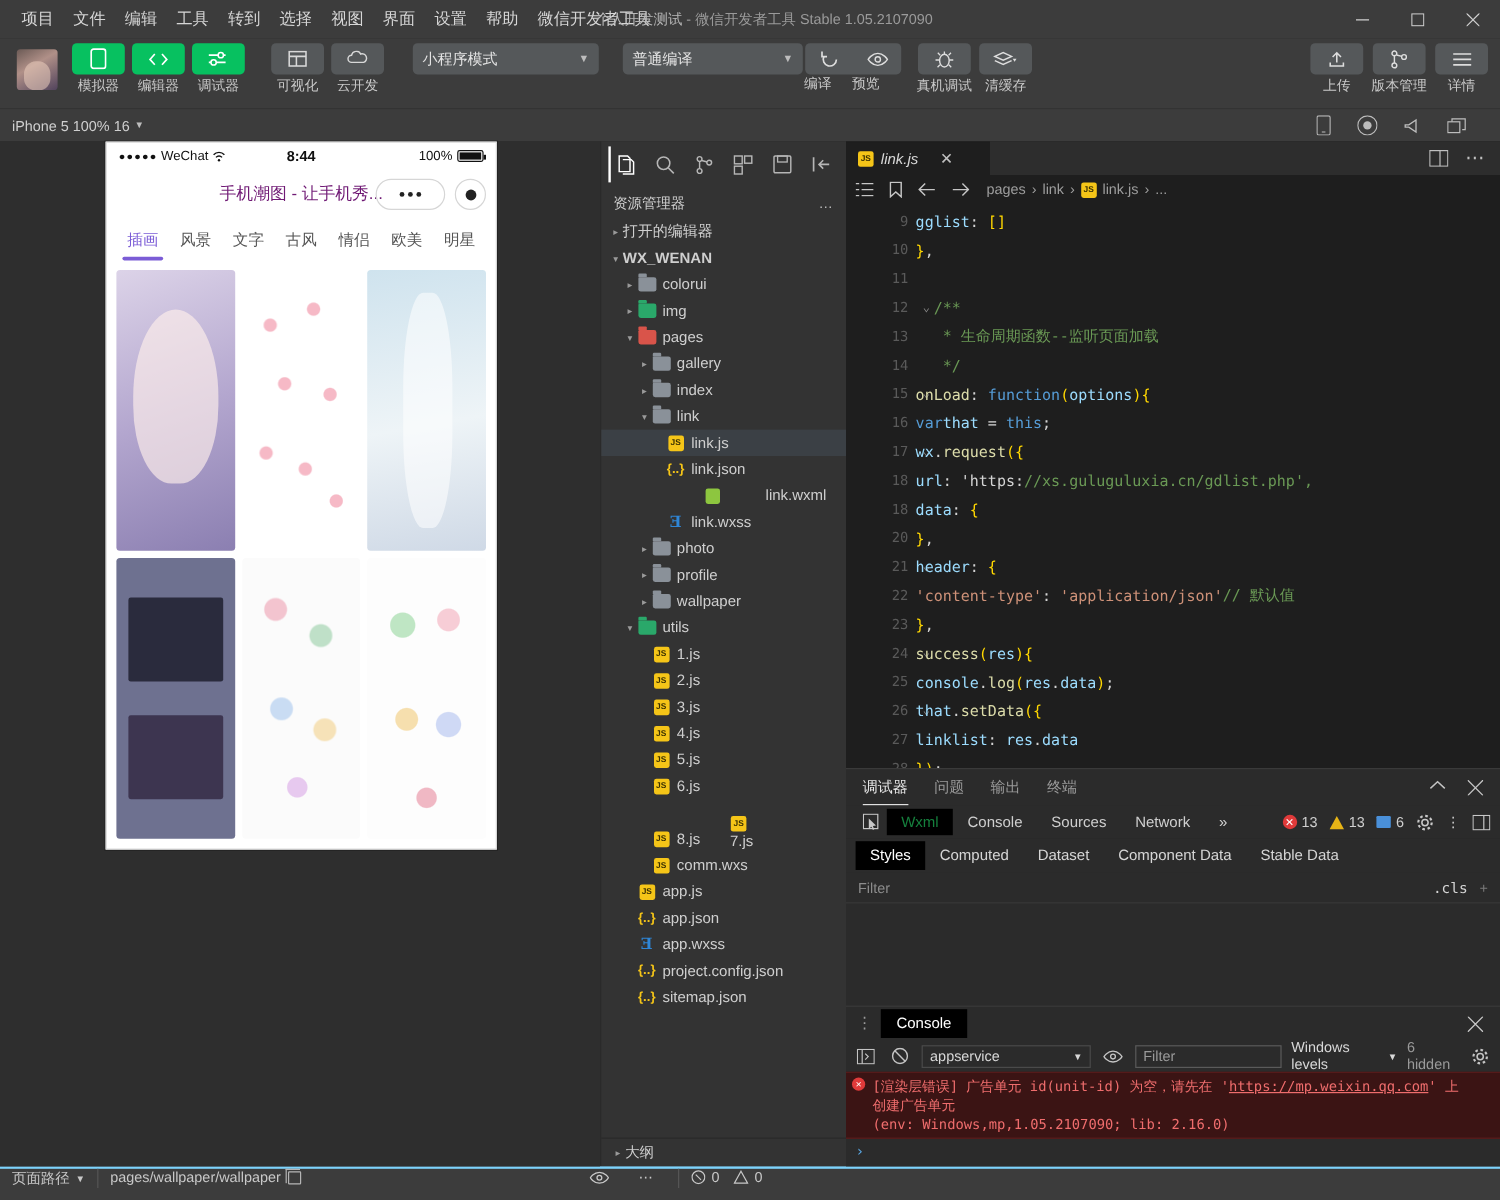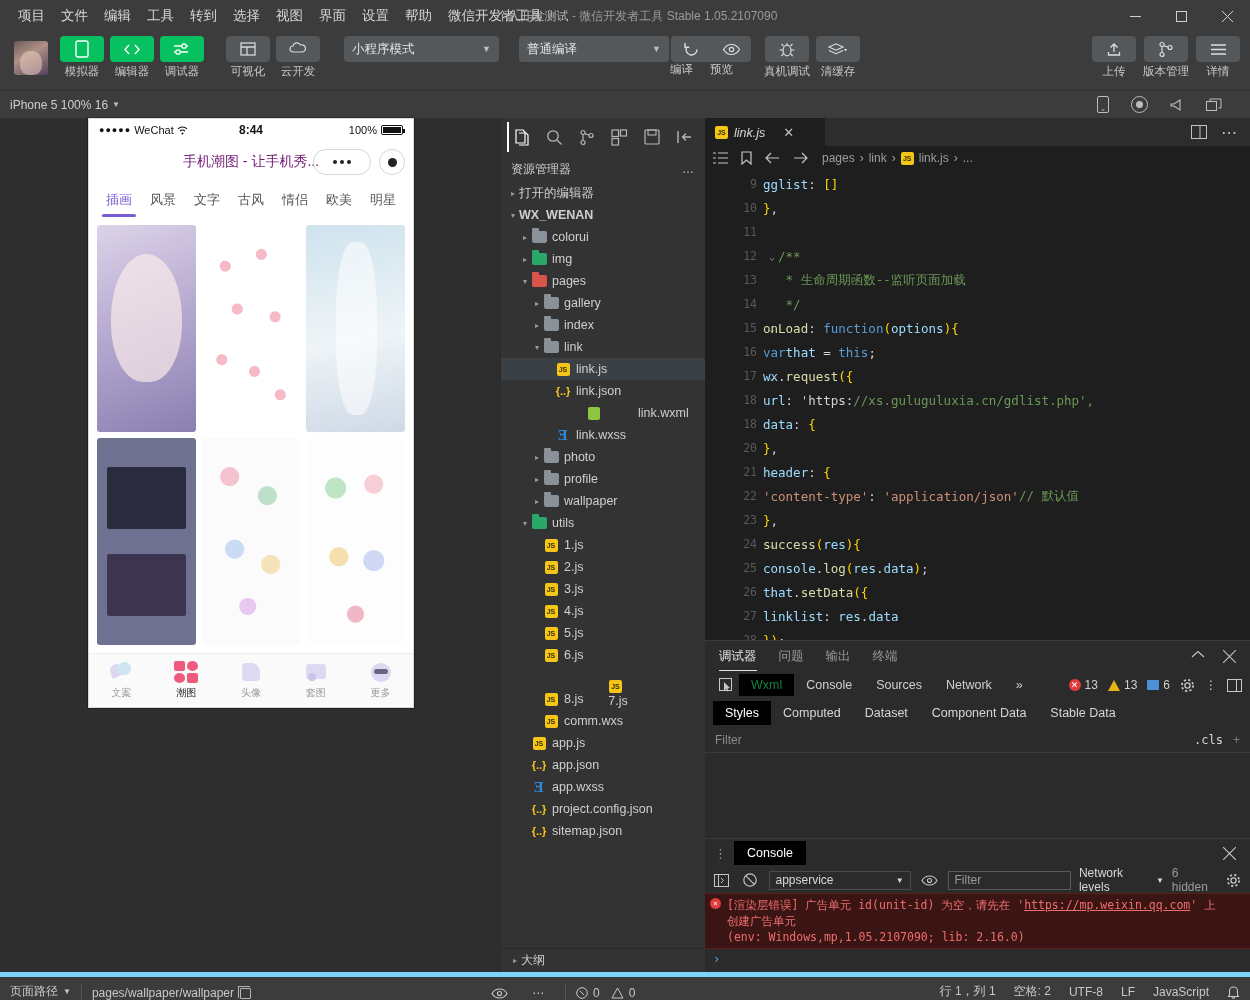--- a/index.html
+++ b/index.html
@@ -254,22 +254,22 @@
   .hidden-cnt { color: #9a9a9a; font-size: 12px; }
   .cp-msgs { flex: 1; overflow: hidden; }
   .errmsg { background: #3b1414; border-top: 1px solid #5c1d1d; border-bottom: 1px solid #5c1d1d; padding: 3px 6px 3px 22px; position: relative;
     font-family: "DejaVu Sans Mono", monospace; font-size: 11.5px; color: #ef6d6d; line-height: 16px; }
   .errmsg .errdot { position: absolute; left: 5px; top: 4px; width: 11px; height: 11px; border-radius: 50%; background: #e03a3a; color: #fff; font-size: 8px; display:flex;align-items:center;justify-content:center; }
   .errmsg a { color: #ef6d6d; text-decoration: underline; }
   .prompt { padding: 3px 8px; color: #5aa9e6; font-family: "DejaVu Sans Mono", monospace; font-size: 12px; }
 
   
   .statusbar {
-    height: 28px; flex: 0 0 28px; background: #3c3c3c; display: flex; align-items: flex-end;
-    padding: 0 10px; font-size: 12px; color: #c8c8c8; gap: 10px; border-top: 5px solid #7dd3fc;
+    height: 28px; flex: 0 0 28px; background: #3c3c3c; display: flex; align-items: flex-start;
+    padding: 0 10px; font-size: 12px; color: #c8c8c8; gap: 10px; border-top: 2px solid #7dd3fc;
   }
   .sb-item { display: flex; align-items: center; gap: 5px; }
   .sb-div { width: 1px; height: 16px; background: #555; }
   .sb-right { margin-left: auto; display: flex; align-items: center; gap: 18px; }
   .pathbox { display: flex; align-items: center; gap: 6px; color: #c8c8c8; }
   .copybox { width: 11px; height: 11px; border: 1px solid #b5b5b5; border-radius: 1px; position: relative; }
   .copybox::before{content:"";position:absolute;left:-3px;top:-3px;width:11px;height:11px;border:1px solid #b5b5b5;border-right:none;border-bottom:none;}
   svg { display: block; }
 </style>
 </head>
@@ -520,47 +520,20 @@
             <div class="ph-tab">明星</div>
           </div>
         <div class="ph-grid">
           <div class="card c1"></div>
           <div class="card c2"></div>
           <div class="card c3"></div>
           <div class="card c4"></div>
           <div class="card c5"></div>
           <div class="card c6"></div>
         </div>
-        <div class="ph-tabbar" id="ph-tabbar">
-            <div class="tb-cell">
-              <div class="gl gl-wen"></div>
-              <div class="cap">文案</div>
-            </div>
-            <div class="tb-cell active">
-              <div class="gl gl-chao">
-                <i></i>
-                <i></i>
-                <i></i>
-                <i></i>
-              </div>
-              <div class="cap">潮图</div>
-            </div>
-            <div class="tb-cell">
-              <div class="gl gl-tou"></div>
-              <div class="cap">头像</div>
-            </div>
-            <div class="tb-cell">
-              <div class="gl gl-tao"></div>
-              <div class="cap">套图</div>
-            </div>
-            <div class="tb-cell">
-              <div class="gl gl-more"></div>
-              <div class="cap">更多</div>
-            </div>
-          </div>
       </div>
     </div>
 
     <div class="explorer">
       <div class="exp-acts">
         <div class="exp-act active">
           <svg width="17" height="17" viewBox="0 0 17 17">
               <path d="M2 1h7l2 2v11H2z" fill="none" stroke="#fff" stroke-width="1.2"></path>
               <path d="M5 4h7l2 2v10H5" fill="none" stroke="#fff" stroke-width="1.2"></path>
             </svg>
@@ -1064,21 +1037,21 @@
         <span class="cv">▼</span>
       </span>
       <span class="cp-btn">
           <svg width="17" height="11" viewBox="0 0 17 11">
             <path d="M1 5.5S3.5 1 8.5 1s7.5 4.5 7.5 4.5-2.5 4.5-7.5 4.5S1 5.5 1 5.5z" fill="none" stroke="#c4c4c4" stroke-width="1.1"></path>
             <circle cx="8.5" cy="5.5" r="2" fill="none" stroke="#c4c4c4" stroke-width="1.1"></circle>
           </svg>
         </span>
       <span class="cfilter">Filter</span>
       <span class="lv">
-        <span>Network levels</span>
+        <span>Windows levels</span>
         <span style="font-size:8px;">▼</span>
       </span>
       <span class="hidden-cnt">6 hidden</span>
       <span class="cp-btn">
           <svg width="15" height="15" viewBox="0 0 15 15">
             <circle cx="7.5" cy="7.5" r="2.6" fill="none" stroke="#c4c4c4" stroke-width="1.3"></circle>
             <circle cx="7.5" cy="7.5" r="5.6" fill="none" stroke="#c4c4c4" stroke-width="1.8" stroke-dasharray="2.2 2.2"></circle>
           </svg>
         </span>
     </div>
@@ -1121,27 +1094,14 @@
           </svg>
         </span>
       <span>0</span>
       <span style="margin-left:6px;">
           <svg width="13" height="12" viewBox="0 0 13 12">
             <path d="M6.5 1L12 11H1z" fill="none" stroke="#c8c8c8"></path>
           </svg>
         </span>
       <span>0</span>
     </div>
-    <div class="sb-right">
-      <span>行 1，列 1</span>
-      <span>空格: 2</span>
-      <span>UTF-8</span>
-      <span>LF</span>
-      <span>JavaScript</span>
-      <span>
-          <svg width="13" height="14" viewBox="0 0 13 14">
-            <path d="M2.5 10V6a4 4 0 018 0v4l1 1.5h-10z" fill="none" stroke="#c8c8c8" stroke-width="1.1"></path>
-            <path d="M5 12.2a1.6 1.6 0 003 0" fill="none" stroke="#c8c8c8" stroke-width="1.1"></path>
-          </svg>
-        </span>
-    </div>
   </div>
 </div>
 
 </body></html>

